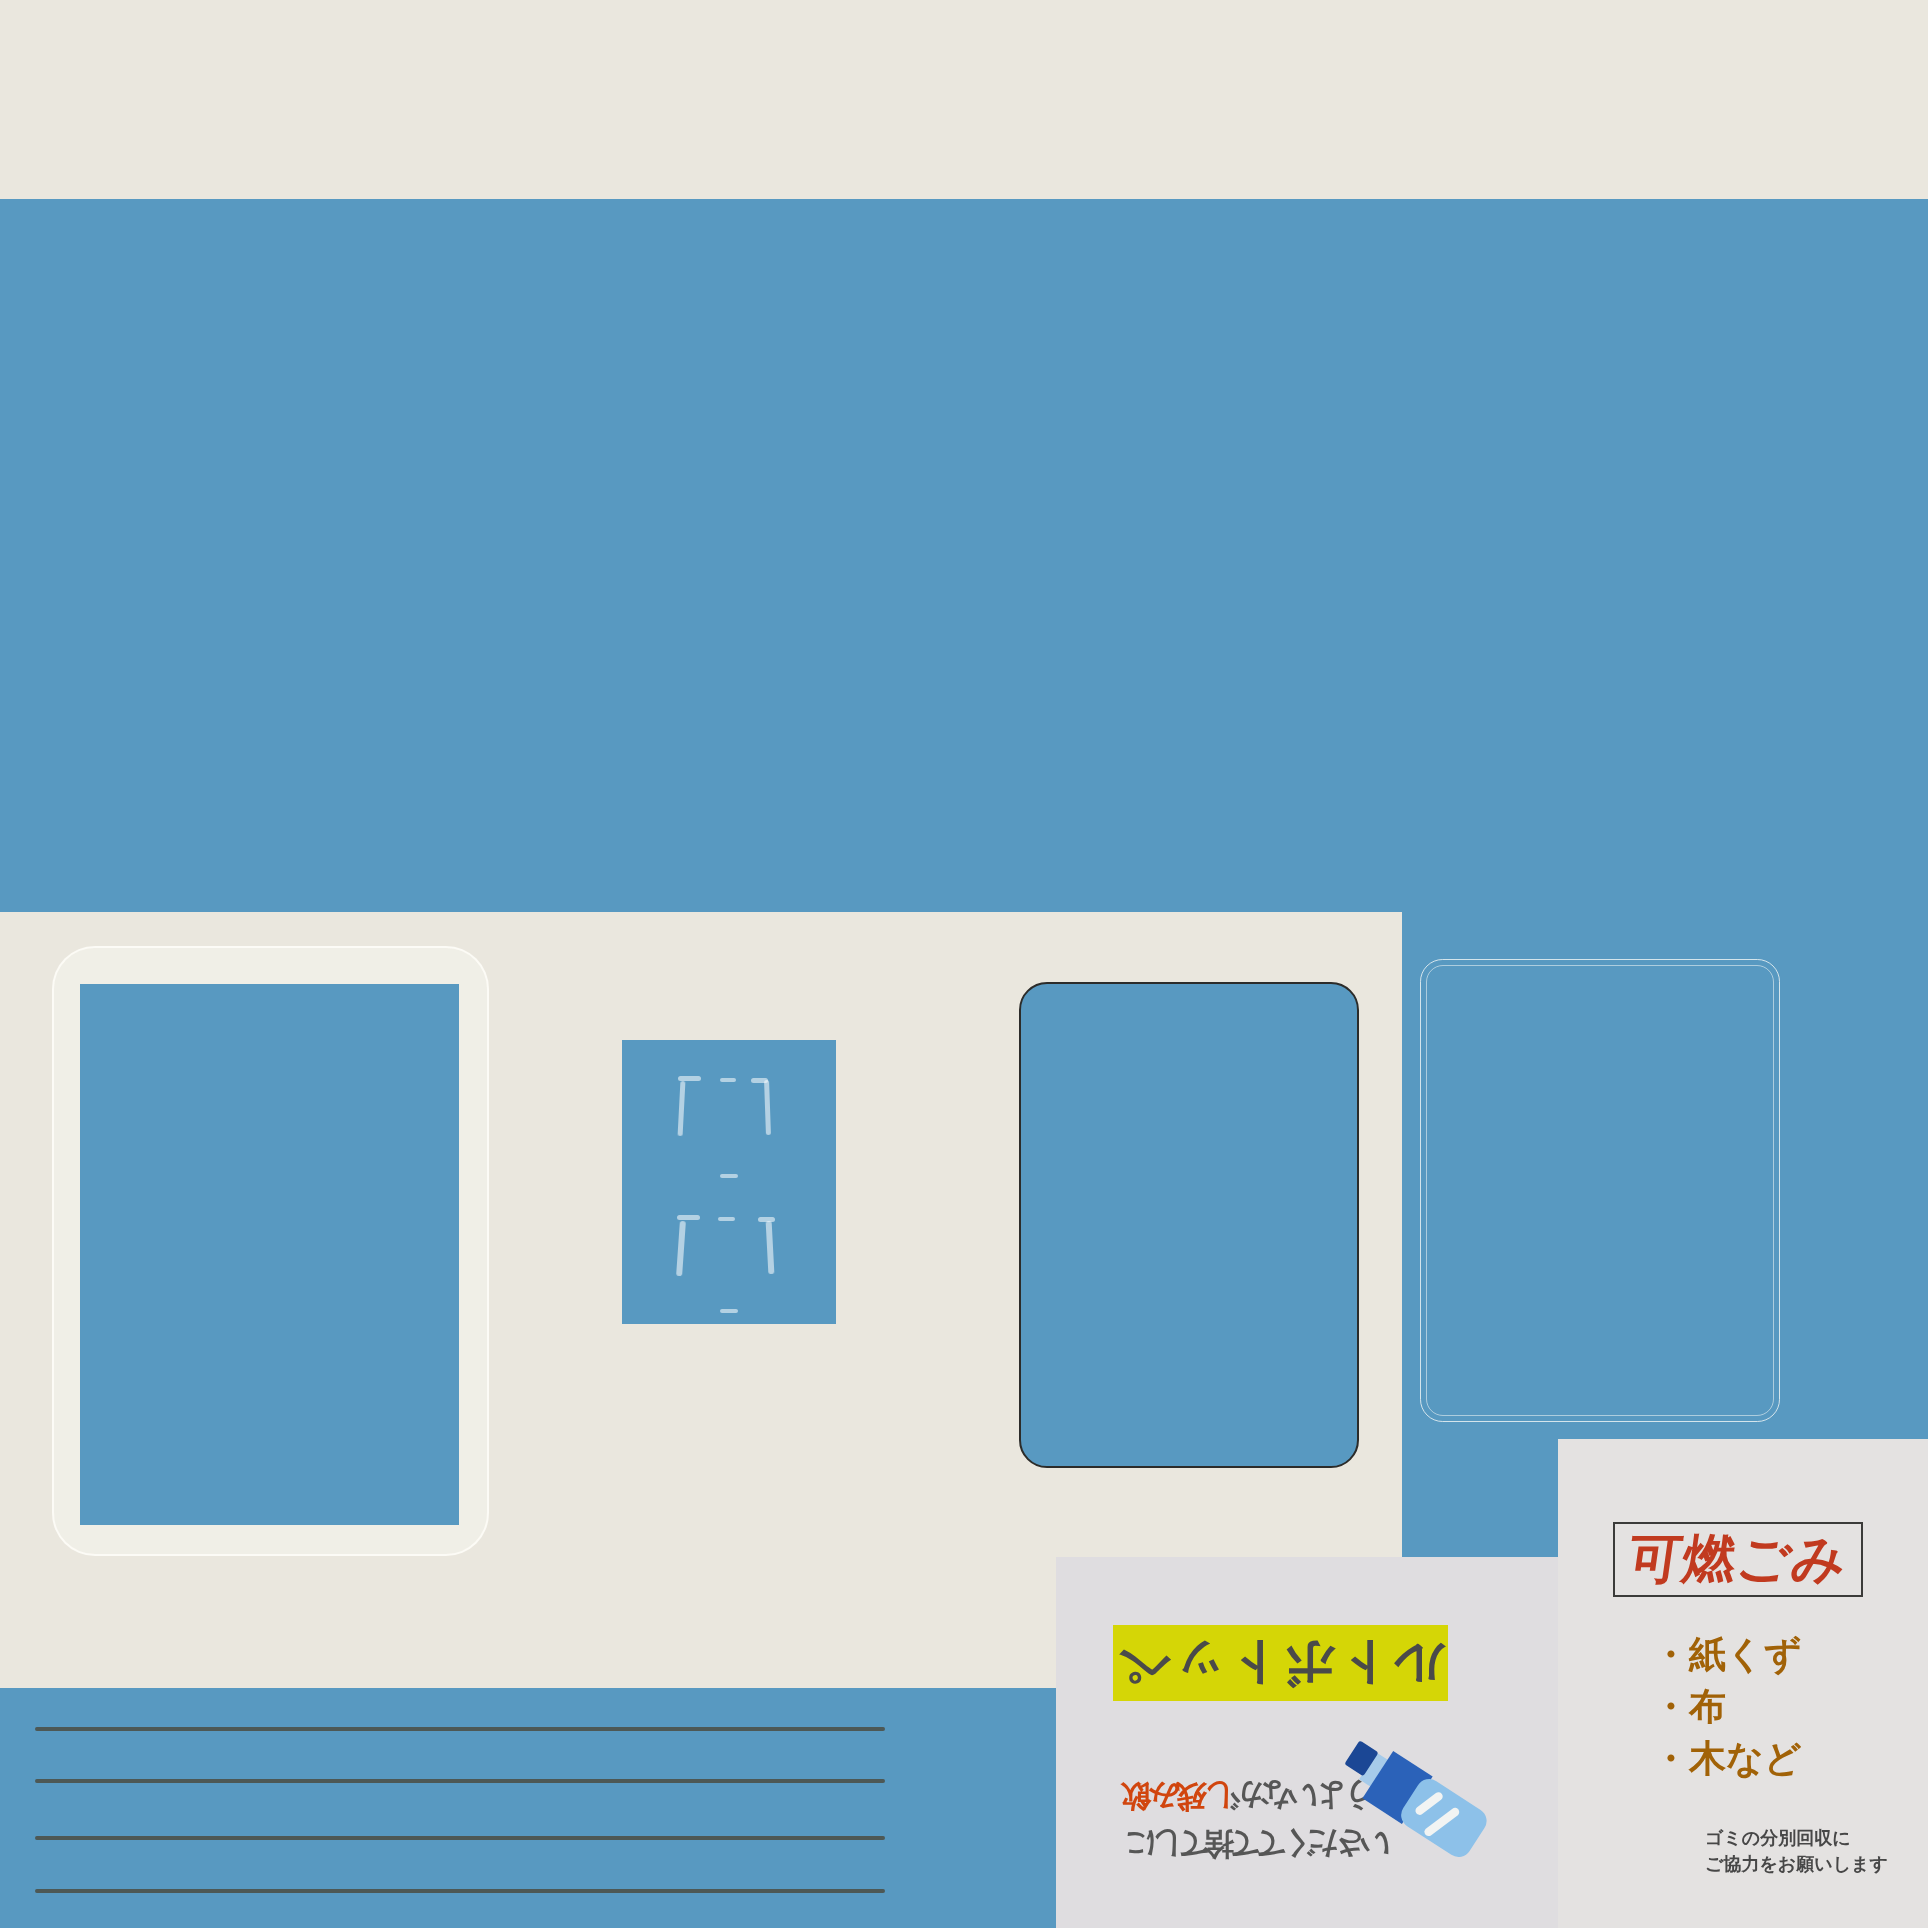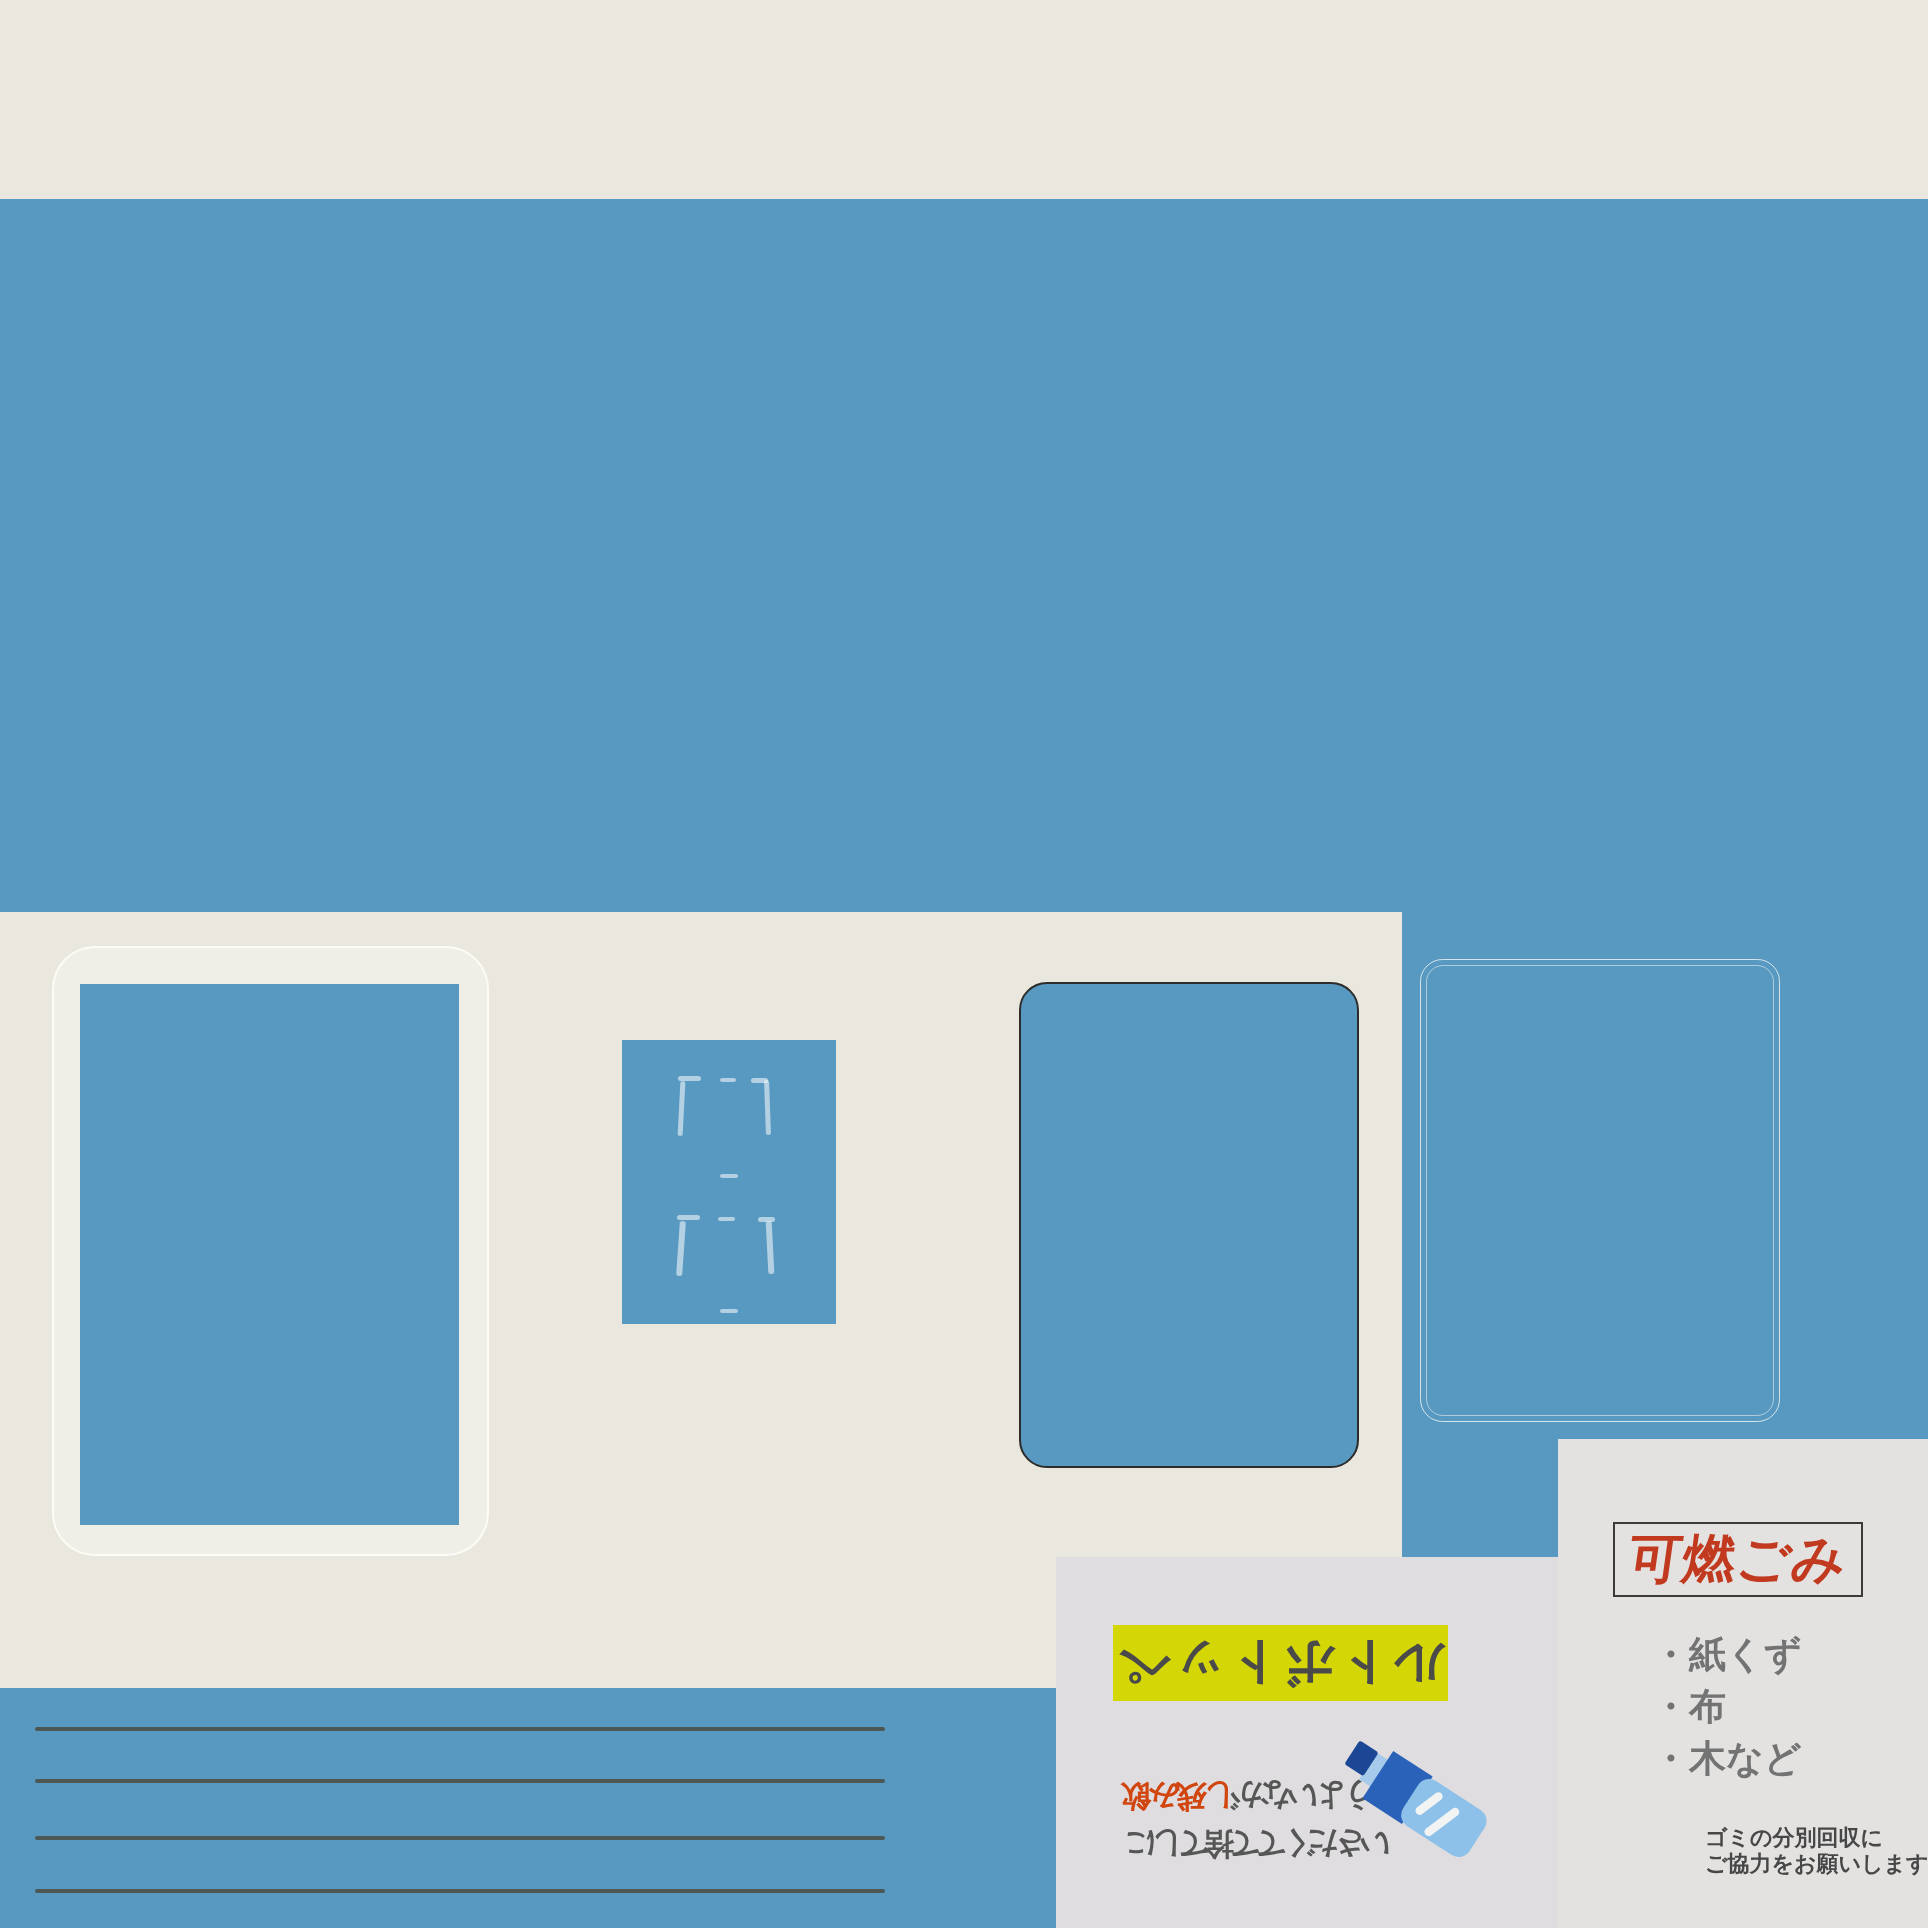--- a/index.html
+++ b/index.html
@@ -84,25 +84,25 @@
     left:55px;top:83px;width:250px;height:75px;
     border:2.8px solid #3b3b39;box-sizing:border-box;
     display:flex;align-items:center;justify-content:center;
   }
   .burn-title{
     font-size:53px;font-weight:900;color:#c13a1f;
     transform:skewX(-8deg);letter-spacing:0.9px;white-space:nowrap;
   }
   .burn-items{
     left:94px;top:190px;
-    font-size:37px;font-weight:800;color:#737373;line-height:52px;white-space:nowrap;
+    font-size:37px;font-weight:800;color:#a16207;line-height:52px;white-space:nowrap;
   }
   .burn-footer{
     left:147px;top:386px;
-    font-size:22px;font-weight:700;color:#474747;line-height:26px;white-space:nowrap;
+    font-size:18px;font-weight:700;color:#474747;line-height:26px;white-space:nowrap;
   }
 
   .bottle-svg{left:263px;top:153px;}
 </style>
 </head>
 <body>
 
 <div class="scene">
 
   <div class="abs band-blue blue-main"></div>

